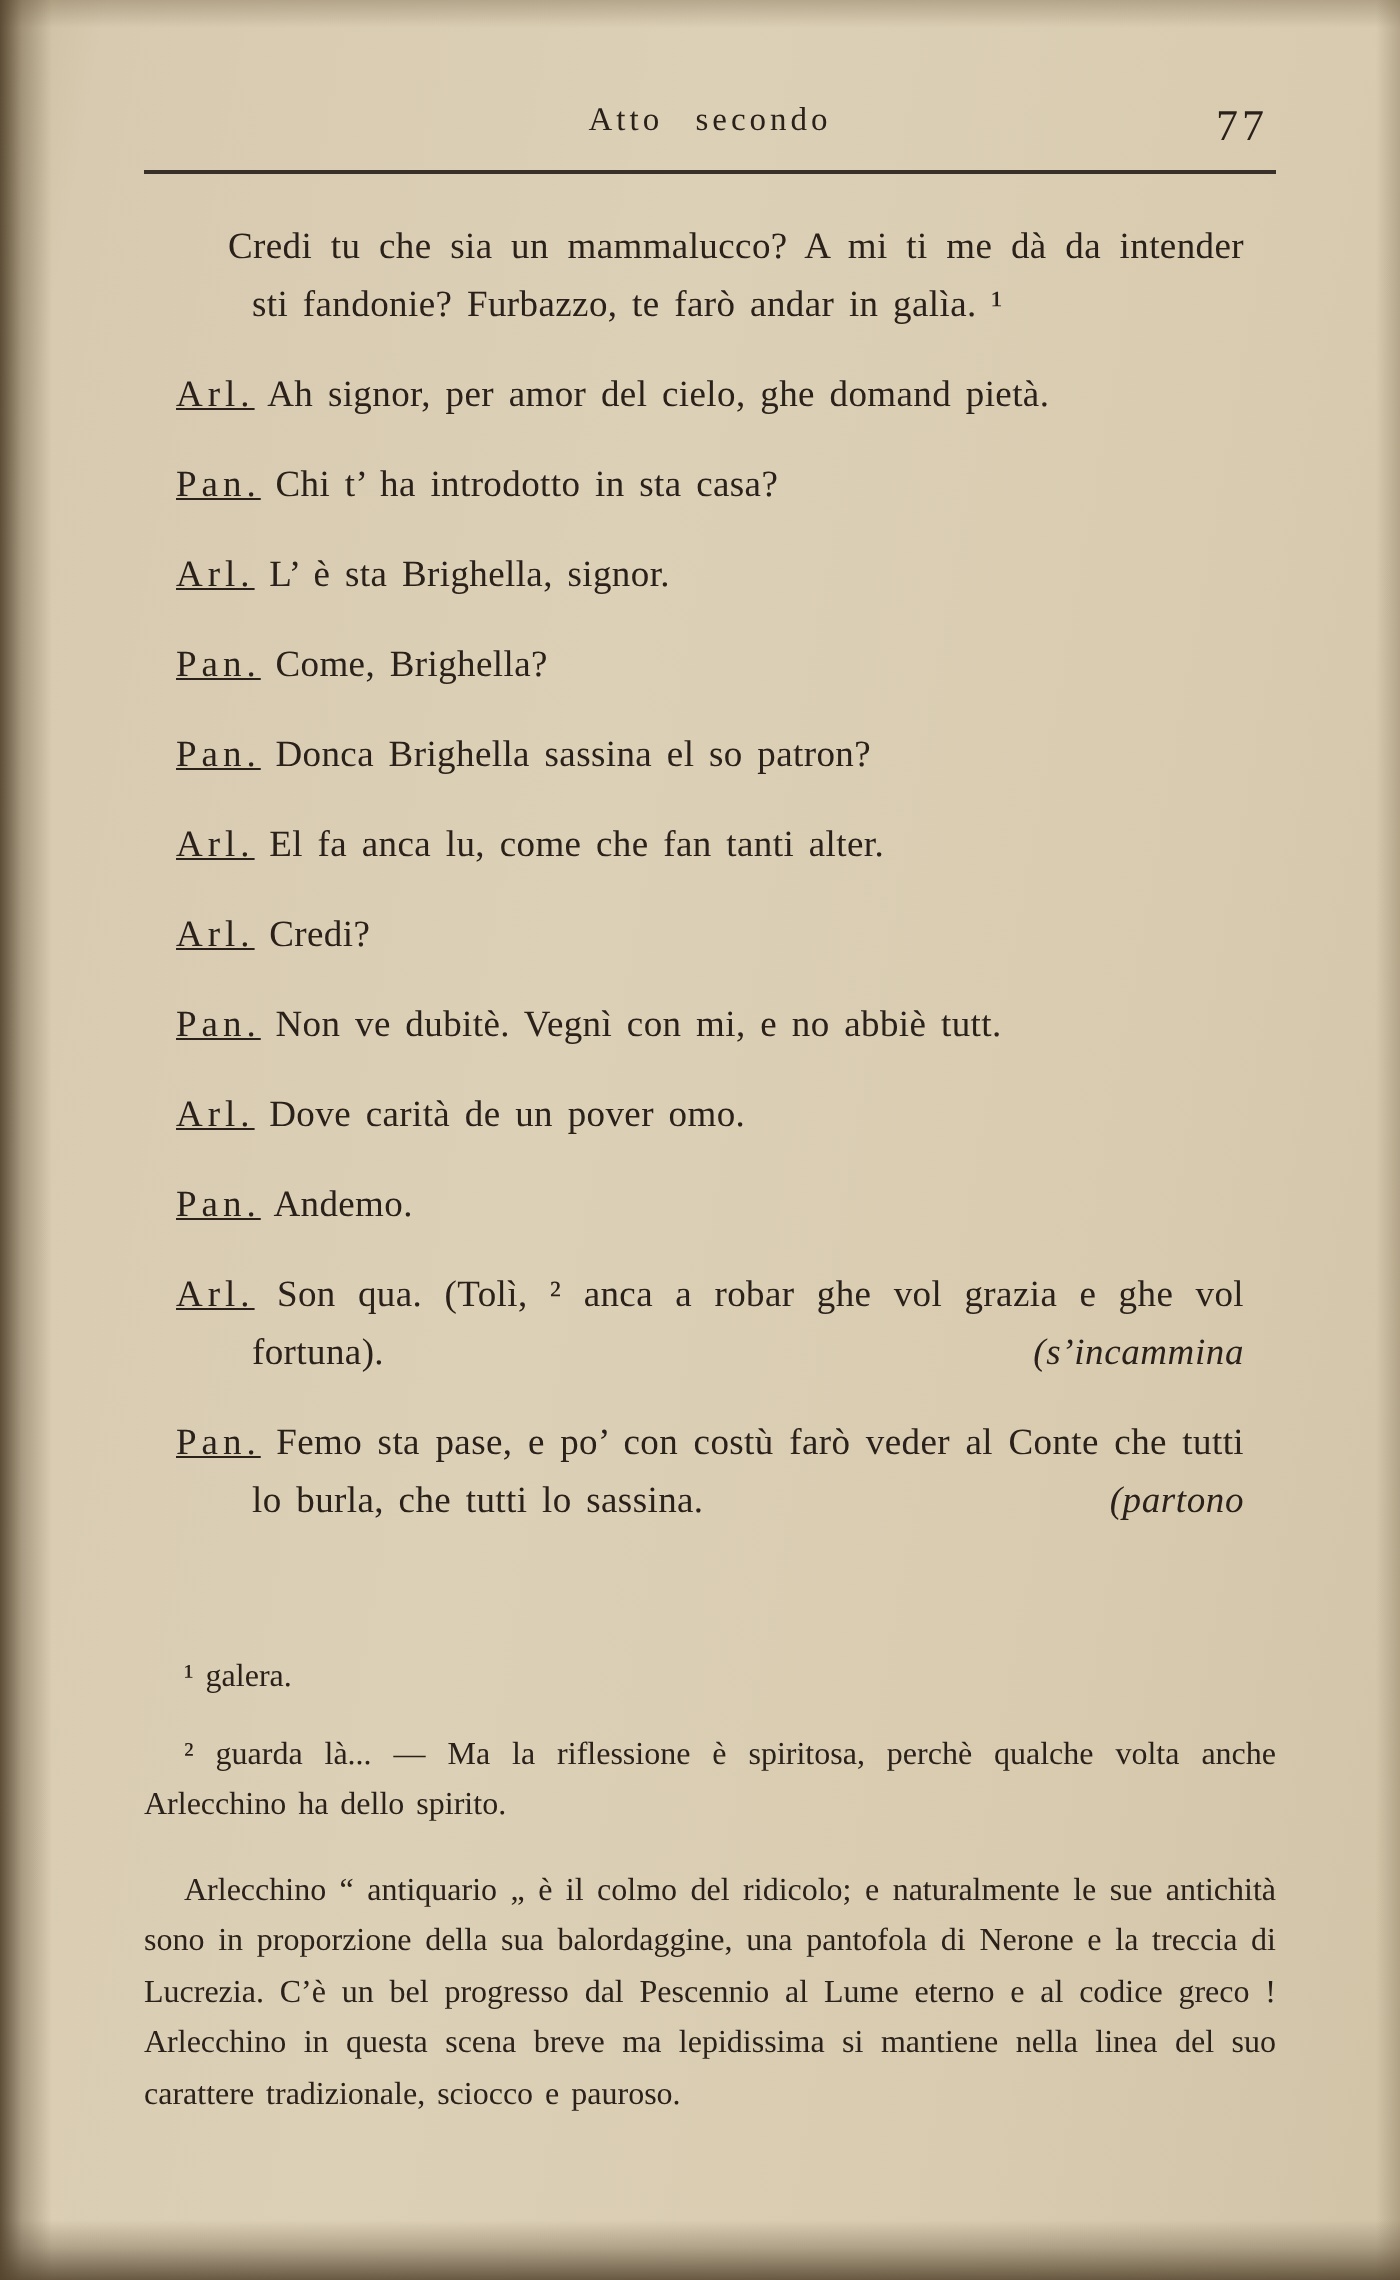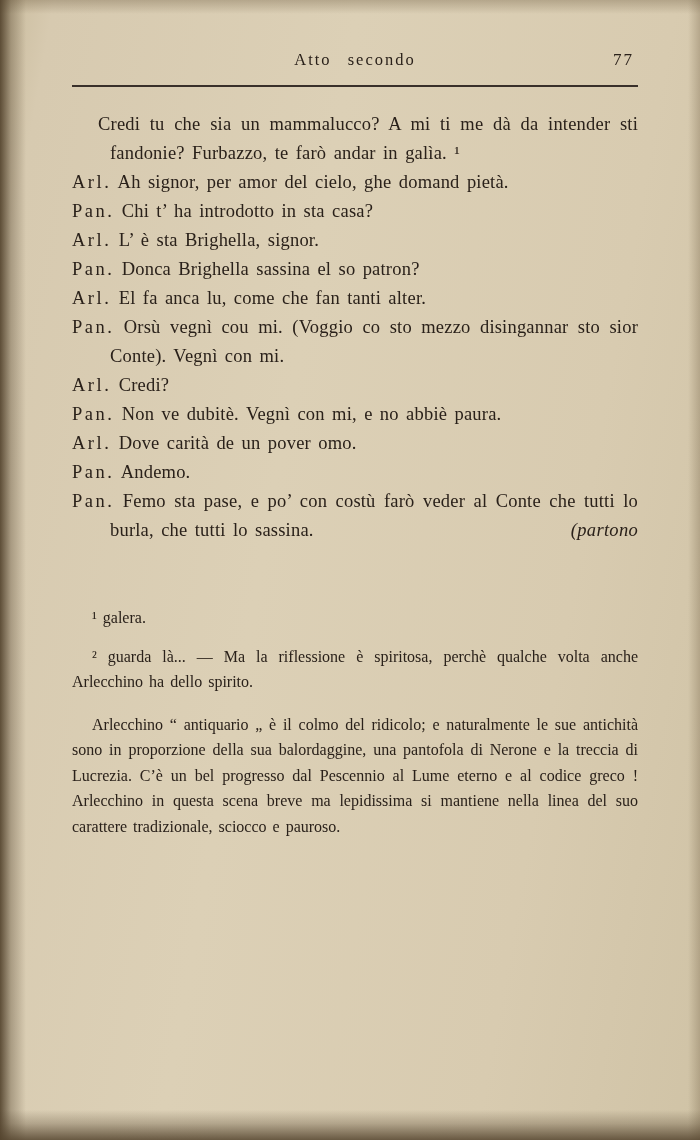--- a/index.html
+++ b/index.html
@@ -28,30 +28,30 @@
   }
   .edge-right {
     position: absolute; right: 0; top: 0; bottom: 0; width: 12px; z-index: 3;
     background: linear-gradient(to left, rgba(110,92,64,0.32), rgba(110,92,64,0));
   }
   .content {
     position: absolute; left: 72px; right: 62px; top: 50px; z-index: 2;
   }
   .header { position: relative; text-align: center; height: 22px; }
   .header-title { font-size: 16.5px; letter-spacing: 2px; word-spacing: 10px; }
-  .page-number { position: absolute; right: 4px; top: 0; font-size: 17px; letter-spacing: 2px; }
+  .page-number { position: absolute; right: 4px; top: 0; font-size: 22px; letter-spacing: 2px; }
   .rule { border: 0; border-top: 2.5px solid #39302a; margin: 13px 0 0 0; }
   .dialogue {
     margin-top: 23px;
     font-size: 18.5px; line-height: 29px;
     text-align: justify; word-spacing: 2.5px; letter-spacing: 0.2px;
   }
-  p.para { margin: 0; padding-left: 38px; text-indent: -38px; }
+  p.para { margin: 16px; padding-left: 38px; text-indent: -38px; }
   p.para.opening { padding-left: 38px; text-indent: -12px; }
-  .speaker { letter-spacing: 2.5px; }
+  .speaker { letter-spacing: 2.5px; text-decoration: underline; }
   .stage { float: right; font-style: italic; letter-spacing: 0.3px; }
   .notes {
     margin-top: 60px;
     font-size: 16px; line-height: 25.5px;
     text-align: justify; word-spacing: 2px;
   }
   p.note { margin: 0 0 13px 0; text-indent: 20px; font-family: Liberation Serif, serif; }
   p.commentary { margin: 17px 0 0 0; text-indent: 20px; }
 </style>
 </head>
@@ -65,27 +65,28 @@
       <span class="page-number">77</span>
     </div>
 
     <hr class="rule">
 
     <div class="dialogue" id="dialogue">
         <p class="para opening"><span>Credi tu che sia un mammalucco? A mi ti me dà da intender sti fandonie? Furbazzo, te farò andar in galìa. ¹</span></p>
         <p class="para"><span class="speaker">Arl.</span> <span>Ah signor, per amor del cielo, ghe domand pietà.</span></p>
         <p class="para"><span class="speaker">Pan.</span> <span>Chi t’ ha introdotto in sta casa?</span></p>
         <p class="para"><span class="speaker">Arl.</span> <span>L’ è sta Brighella, signor.</span></p>
+        <p class="para"><span class="speaker">Pan.</span> <span>Come, Brighella?</span></p>
         <p class="para"><span class="speaker">Pan.</span> <span>Donca Brighella sassina el so patron?</span></p>
         <p class="para"><span class="speaker">Arl.</span> <span>El fa anca lu, come che fan tanti alter.</span></p>
-        <p class="para"><span class="speaker">Pan.</span> <span>Orsù vegnì cou mi. (Voggio co sto mezzo disingannar sto sior Conte). Vegnì con mi.</span></p>
         <p class="para"><span class="speaker">Arl.</span> <span>Credi?</span></p>
-        <p class="para"><span class="speaker">Pan.</span> <span>Non ve dubitè. Vegnì con mi, e no abbiè paura.</span></p>
+        <p class="para"><span class="speaker">Pan.</span> <span>Non ve dubitè. Vegnì con mi, e no abbiè tutt.</span></p>
         <p class="para"><span class="speaker">Arl.</span> <span>Dove carità de un pover omo.</span></p>
         <p class="para"><span class="speaker">Pan.</span> <span>Andemo.</span></p>
+        <p class="para"><span class="speaker">Arl.</span> <span>Son qua. (Tolì, ² anca a robar ghe vol grazia e ghe vol fortuna).</span><span class="stage">(s’incammina</span></p>
         <p class="para"><span class="speaker">Pan.</span> <span>Femo sta pase, e po’ con costù farò veder al Conte che tutti lo burla, che tutti lo sassina.</span><span class="stage">(partono</span></p>
       </div>
 
     <div class="notes">
       <div id="footnotes">
           <p class="note">¹ galera.</p>
           <p class="note">² guarda là... — Ma la riflessione è spiritosa, perchè qualche volta anche Arlecchino ha dello spirito.</p>
         </div>
       <p class="commentary">Arlecchino “ antiquario „ è il colmo del ridicolo; e naturalmente le sue antichità sono in proporzione della sua balordaggine, una pantofola di Nerone e la treccia di Lucrezia. C’è un bel progresso dal Pescennio al Lume eterno e al codice greco ! Arlecchino in questa scena breve ma lepidissima si mantiene nella linea del suo carattere tradizionale, sciocco e pauroso.</p>
     </div>

